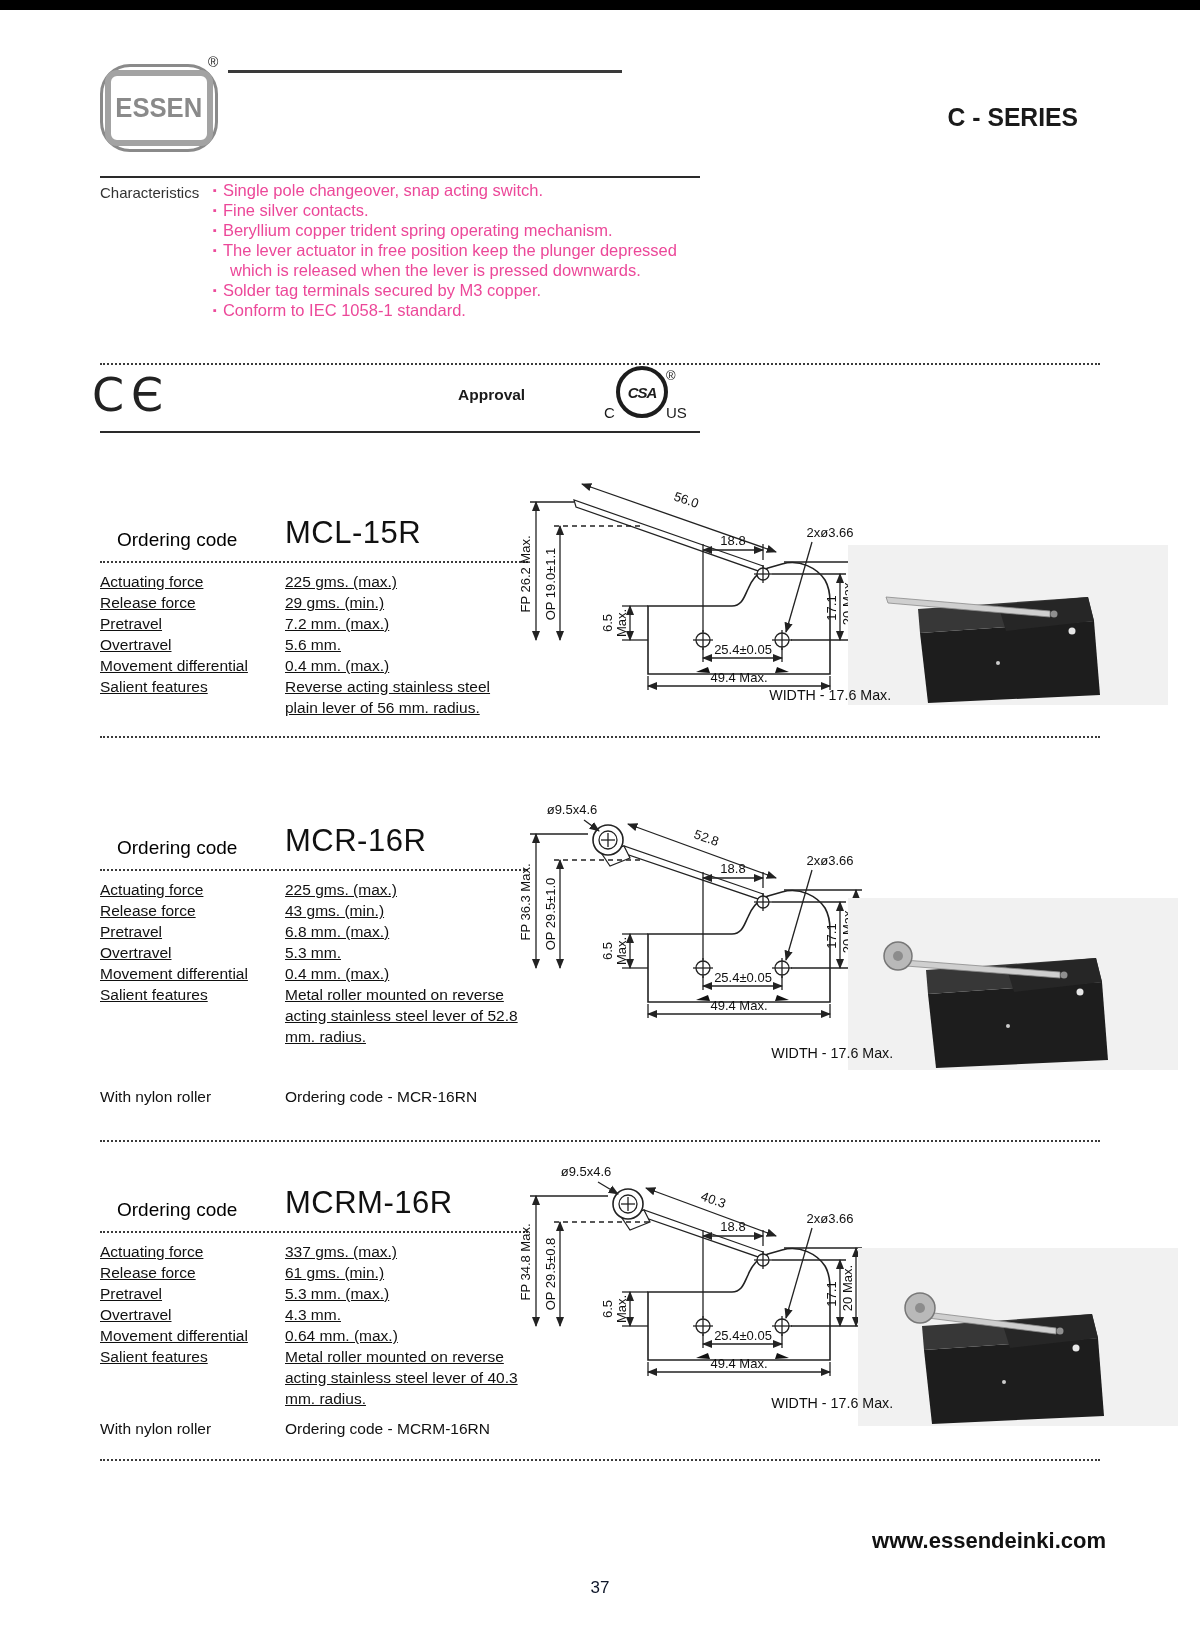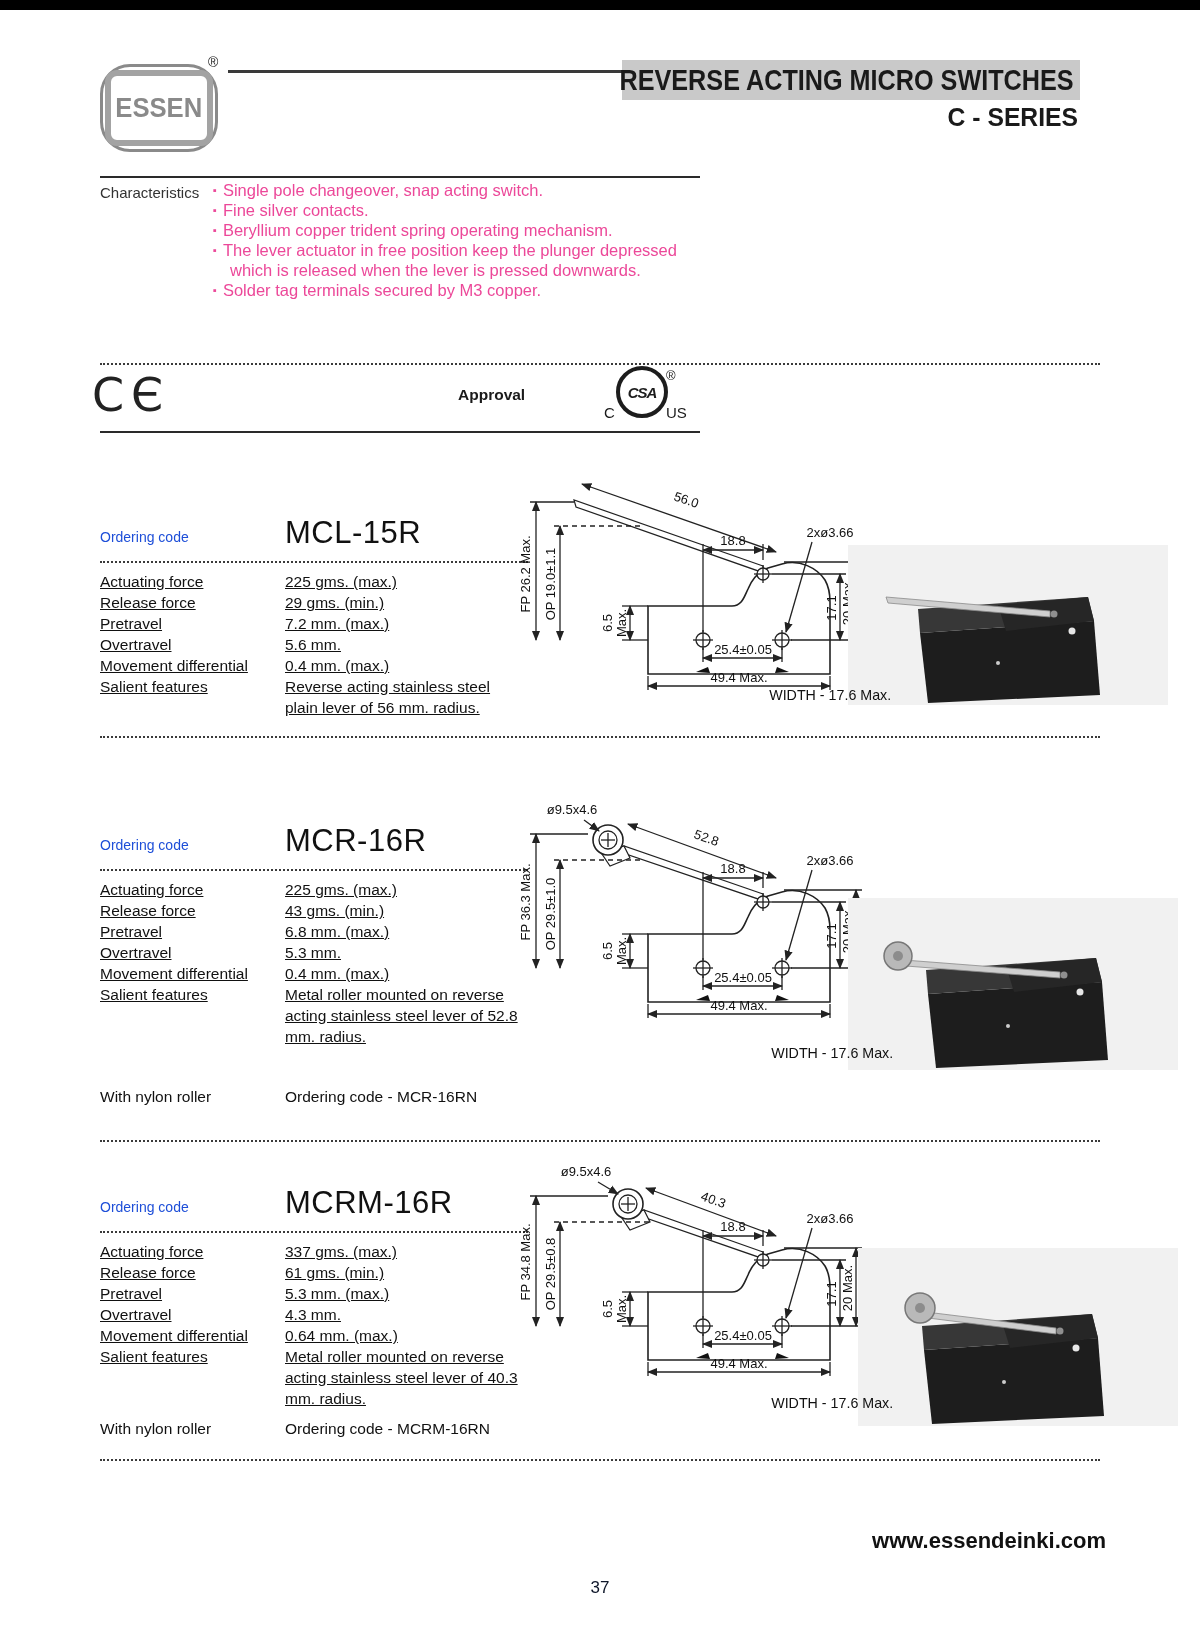--- a/index.html
+++ b/index.html
@@ -34,21 +34,21 @@
   .csa-circle{position:absolute;left:8px;top:0;width:44px;height:44px;border:4px solid #1d1d1d;
       border-radius:50%;display:flex;align-items:center;justify-content:center;}
   .csa-text{font-size:15px;font-weight:bold;font-style:italic;color:#1d1d1d;letter-spacing:-1px;text-align:center;}
   .csa-reg{position:absolute;left:58px;top:2px;font-size:13px;}
   .csa-c{position:absolute;left:-4px;top:38px;font-size:15px;}
   .csa-us{position:absolute;left:58px;top:38px;font-size:15px;}
   .approval-rule{position:absolute;left:100px;top:431px;width:600px;height:2px;background:#2a2a2a;}
   
   .leftcol{position:absolute;left:100px;width:428px;}
   .oc-row{position:relative;height:44px;}
-  .oc-label{position:absolute;left:0;top:14px;font-size:14px;color:#1d4ed8;}
+  .oc-label{position:absolute;left:17px;top:14px;font-size:19px;color:#000000;}
   .oc-code{position:absolute;left:185px;top:0;font-size:31px;font-weight:400;letter-spacing:0.5px;color:#111;}
   .oc-dots{border-top:2px dotted #3a3a3a;margin:2px 0 8px 0;}
   .spec{display:flex;font-size:15.5px;line-height:21px;color:#111;text-decoration:underline;}
   .spec-l{width:185px;flex:none;}
   .spec-v{width:242px;}
   .nylon{position:absolute;left:100px;display:flex;font-size:15.5px;color:#111;}
   .nylon-l{width:185px;flex:none;}
   .drawing{position:absolute;}
   .photo{position:absolute;}
   .width-cap{position:absolute;font-size:15px;color:#111;white-space:nowrap;transform:scaleX(0.95);}
@@ -63,33 +63,31 @@
 <div class="page">
   <div class="topbar"></div>
 
   <div class="logo">
     <div class="logo-inner">
       <span class="logo-text">ESSEN</span>
     </div>
   </div>
   <span class="logo-reg">®</span>
   <div class="head-rule"></div>
-  <div class="band">
-    <span class="band-title">REVERSE ACTING MICRO SWITCHES</span>
-  </div>
   <div class="series">C - SERIES</div>
 
   <div class="chars-rule"></div>
   <div class="chars-label">Characteristics</div>
   <ul class="chars-list">
     <li><span class="bullet">▪</span><span>Single pole changeover, snap acting switch.</span></li>
     <li><span class="bullet">▪</span><span>Fine silver contacts.</span></li>
     <li><span class="bullet">▪</span><span>Beryllium copper trident spring operating mechanism.</span></li>
     <li><span class="bullet">▪</span><span>The lever actuator in free position keep the plunger depressed which is released when the lever is pressed downwards.</span></li>
     <li><span class="bullet">▪</span><span>Solder tag terminals secured by M3 copper.</span></li>
+    <li><span class="bullet">▪</span><span>Conform to IEC 1058-1 standard.</span></li>
   </ul>
   <div class="dotline" style="left:100px;top:363px;width:1000px;"></div>
 
   <div class="ce">CЄ</div>
   <div class="approval-label">Approval</div>
   <div class="csa">
     <div class="csa-circle">
         <span class="csa-text">CSA</span>
       </div>
     <span class="csa-reg">®</span>

